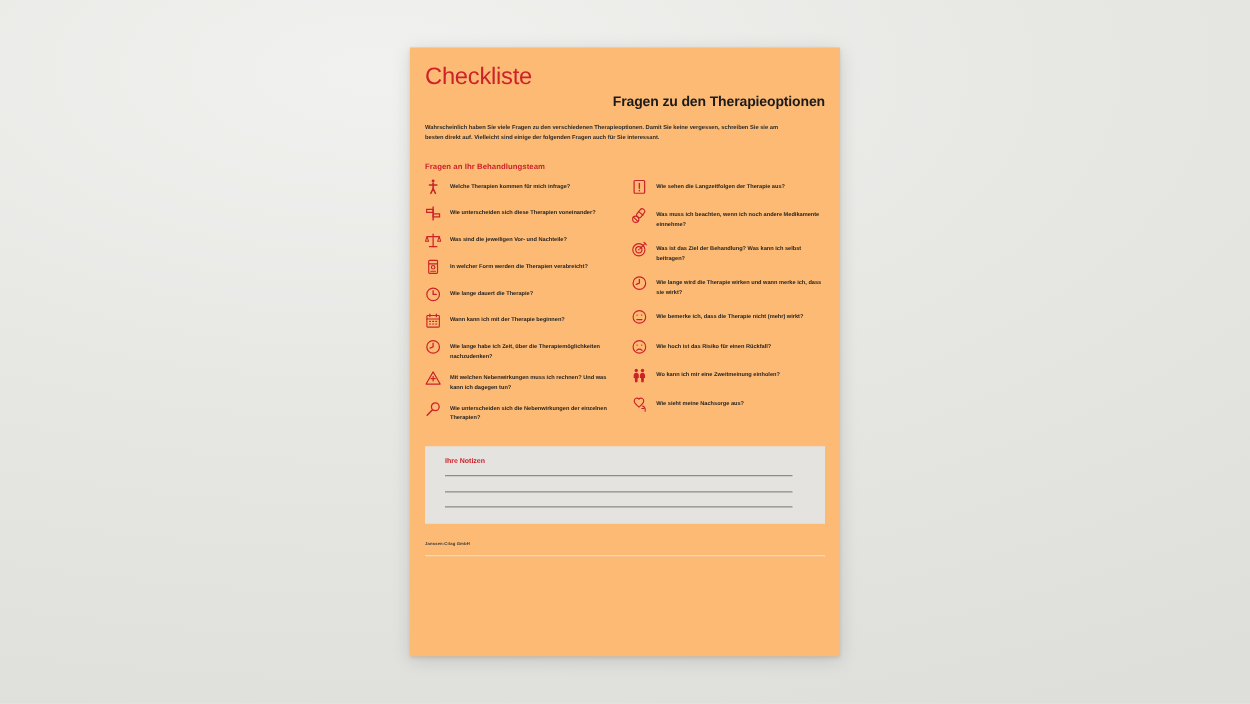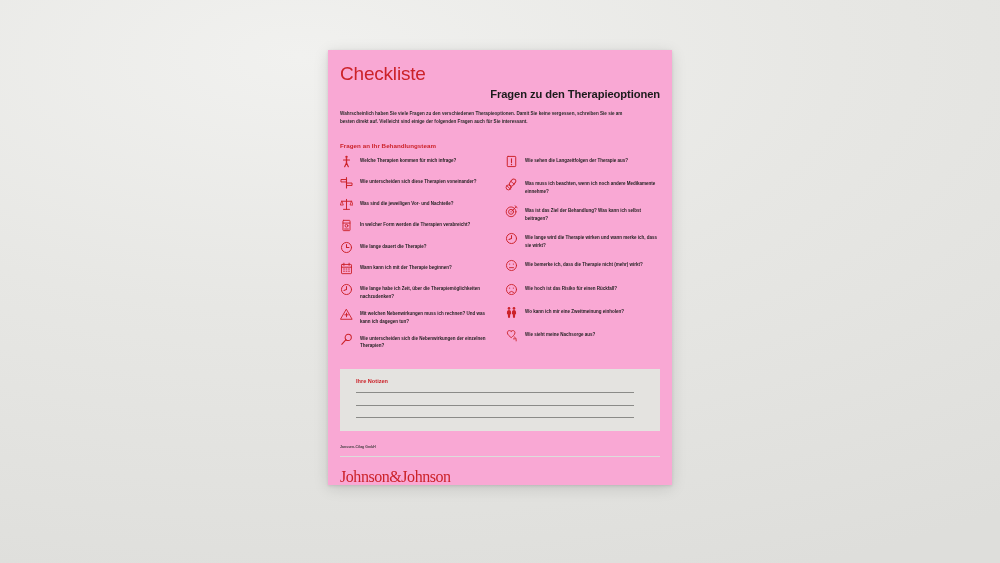--- a/index.html
+++ b/index.html
@@ -21,25 +21,24 @@
     inset: 0;
     background:
       radial-gradient(120% 100% at 30% 10%, #f1f1ef 0%, #e7e7e4 45%, #dededb 100%);
   }
 
   .page {
     position: absolute;
     left: 328px;
     top: 38px;
     width: 344px;
-    height: 435px;
-    background: #f9a8d4;
+    height: 487px;
+    background: #fdba74;
     box-shadow: 0 3px 14px rgba(0,0,0,0.13), 0 1px 3px rgba(0,0,0,0.10);
     overflow: hidden;
-    margin-top: 12px;
   }
 
   .page-inner {
     position: absolute;
     left: 12px;
     top: 14px;
     right: 12px;
     bottom: 8px;
   }
 
@@ -389,17 +388,16 @@
       <div class="notes-title">Ihre Notizen</div>
       <div class="note-line"></div>
       <div class="note-line"></div>
       <div class="note-line"></div>
 
     </div>
 
     <div class="footer">
       <div class="company">Janssen-Cilag GmbH</div>
       <div class="footer-rule"></div>
-      <div class="logo">Johnson&amp;Johnson</div>
     </div>
 
   </div>
 </div>
 
 </body></html>

